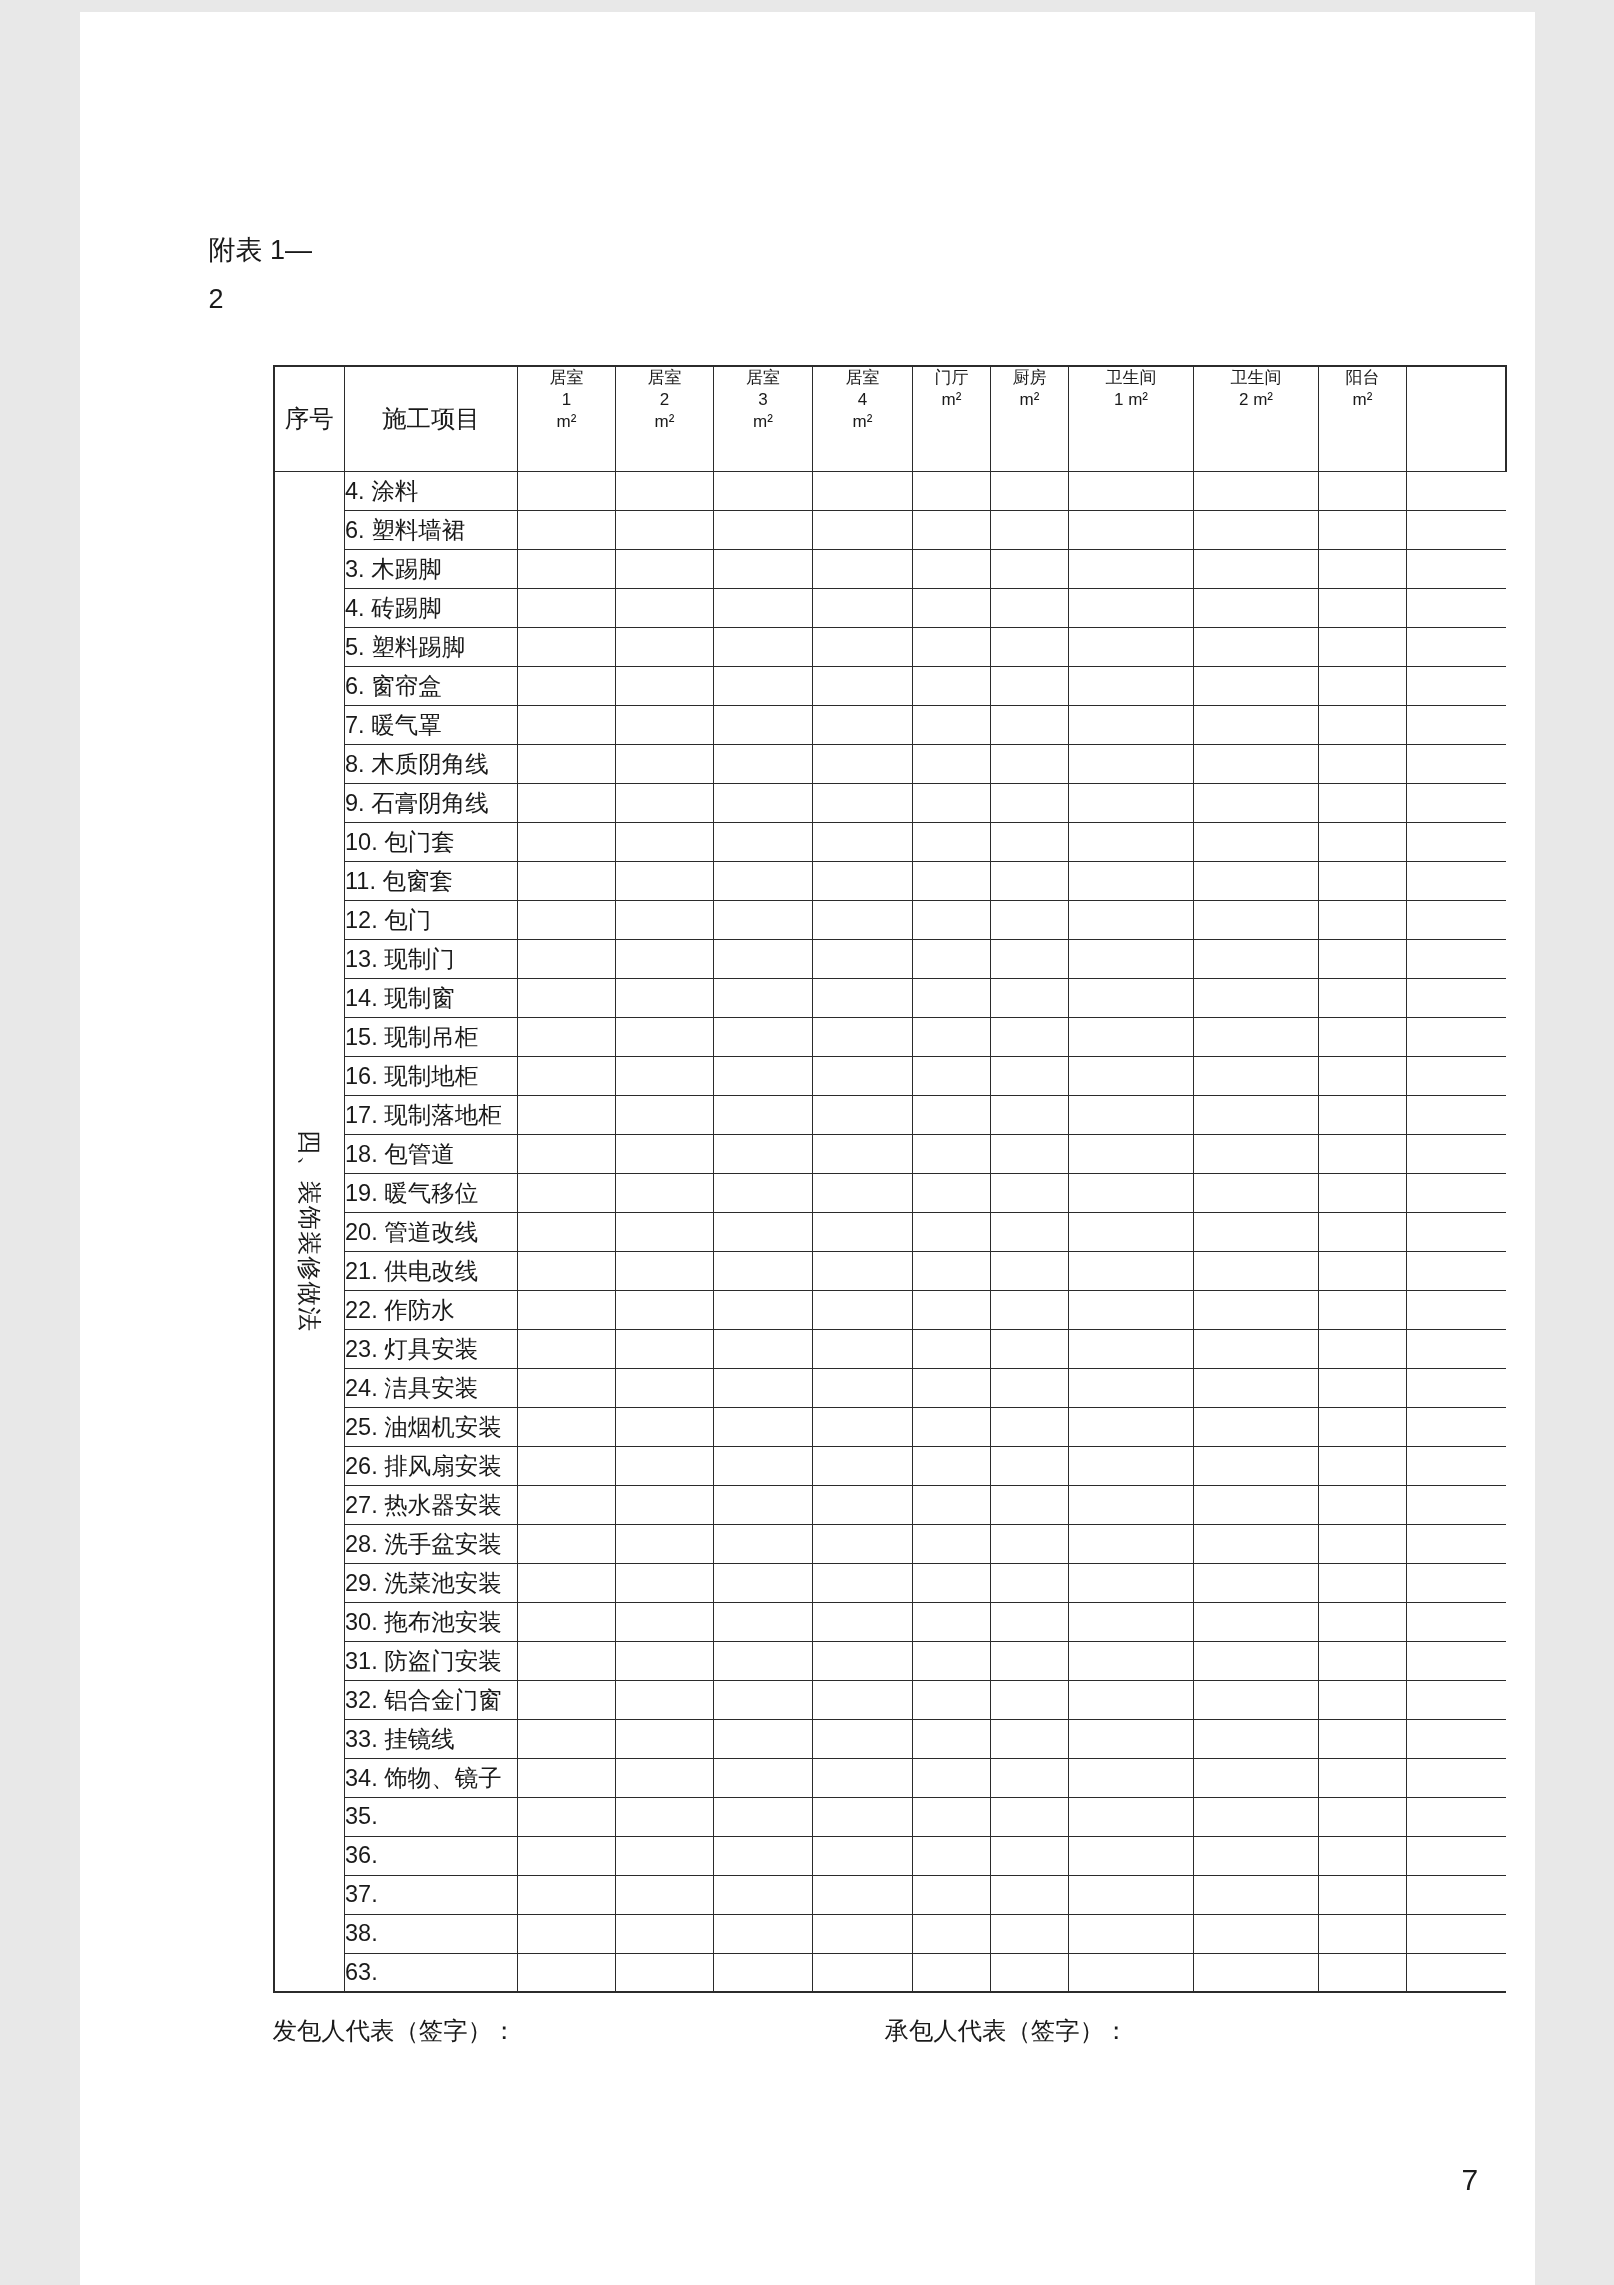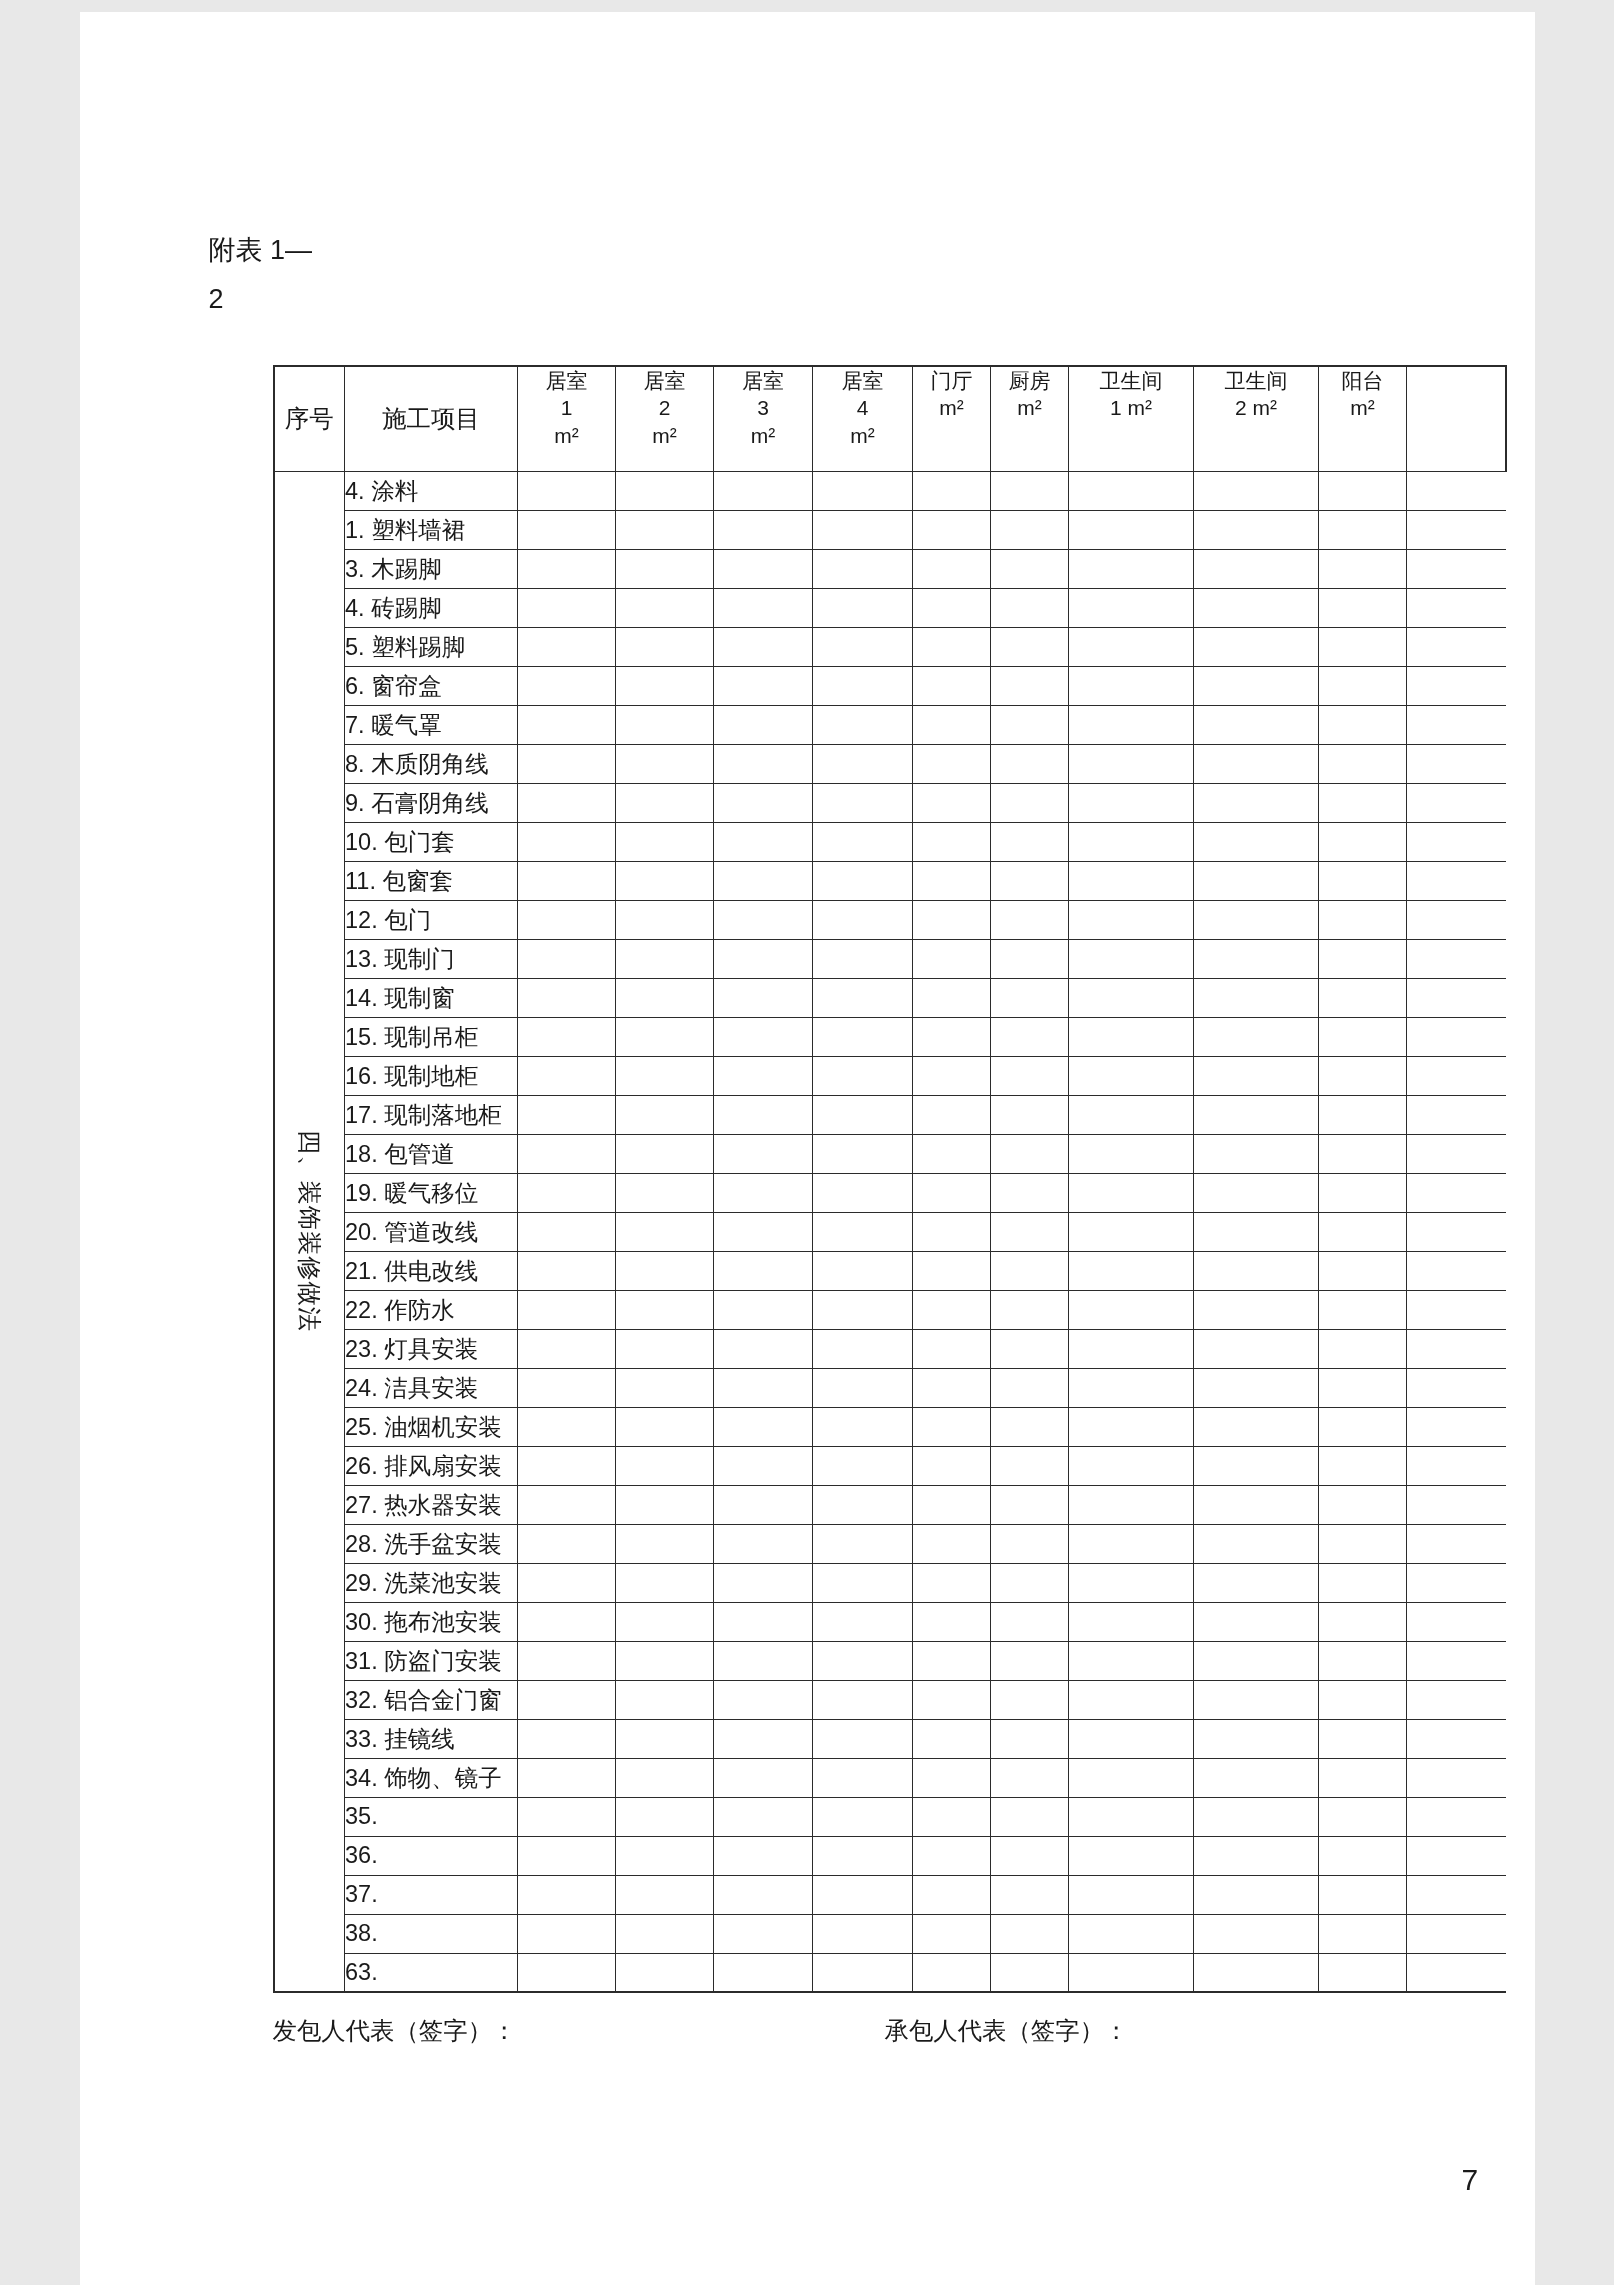--- a/index.html
+++ b/index.html
@@ -39,21 +39,21 @@
     overflow:hidden;
   }
   
   table.confirm tbody td:last-child{border-right:0;}
   table.confirm thead th:last-child{border-right:2px solid #2b2b2b;}
   thead tr{height:105px;}
   tbody tr{height:39px;}
   th.hdr-center{vertical-align:middle;text-align:center;font-size:24.4px;}
   th.hdr-multi{
     vertical-align:top;text-align:center;
-    font-size:21px;line-height:1.3;padding-top:4.5px;
+    font-size:17px;line-height:1.3;padding-top:4.5px;
     white-space:pre-line;
   }
   td.item-cell{
     font-size:23.5px;text-align:left;vertical-align:middle;
     padding-left:7.2px;white-space:nowrap;
   }
   td.group-cell{position:relative;}
   .vlabel{
     position:absolute;top:50%;left:50%;
     transform:translate(-50%,-50%) rotate(90deg);
@@ -135,21 +135,21 @@
           <td></td>
           <td></td>
           <td></td>
           <td></td>
           <td></td>
           <td></td>
           <td></td>
           <td></td>
         </tr>
         <tr>
-          <td class="item-cell">1. 塑料墙裙</td>
+          <td class="item-cell">6. 塑料墙裙</td>
           <td></td>
           <td></td>
           <td></td>
           <td></td>
           <td></td>
           <td></td>
           <td></td>
           <td></td>
           <td></td>
           <td></td>

